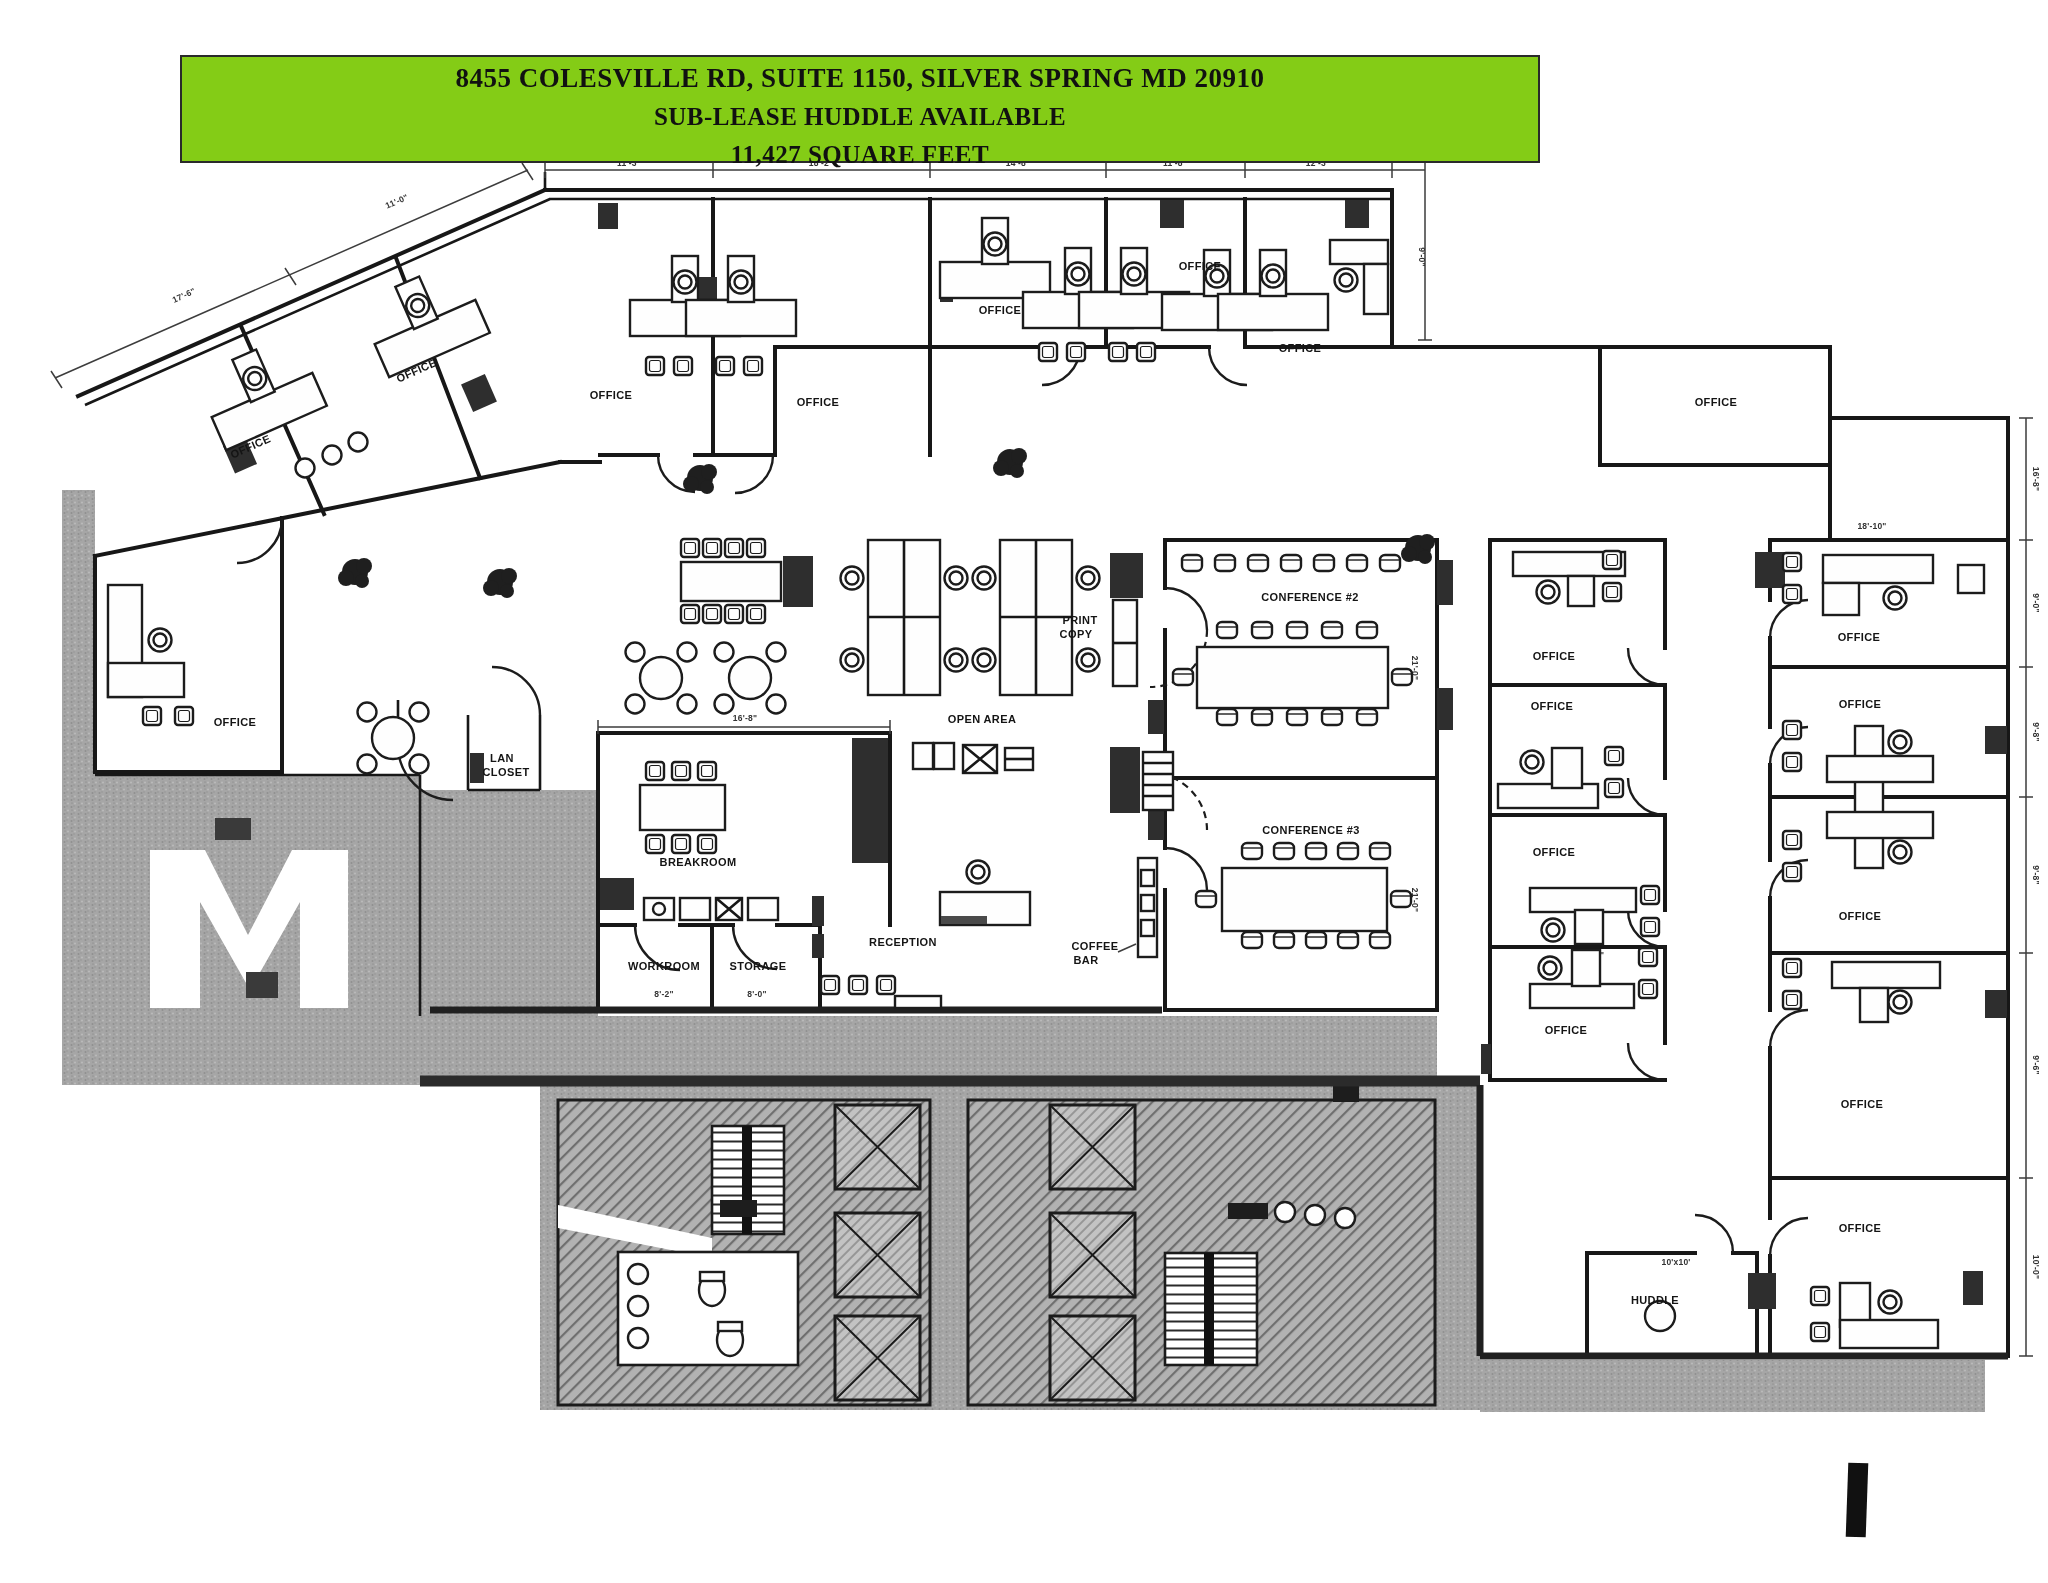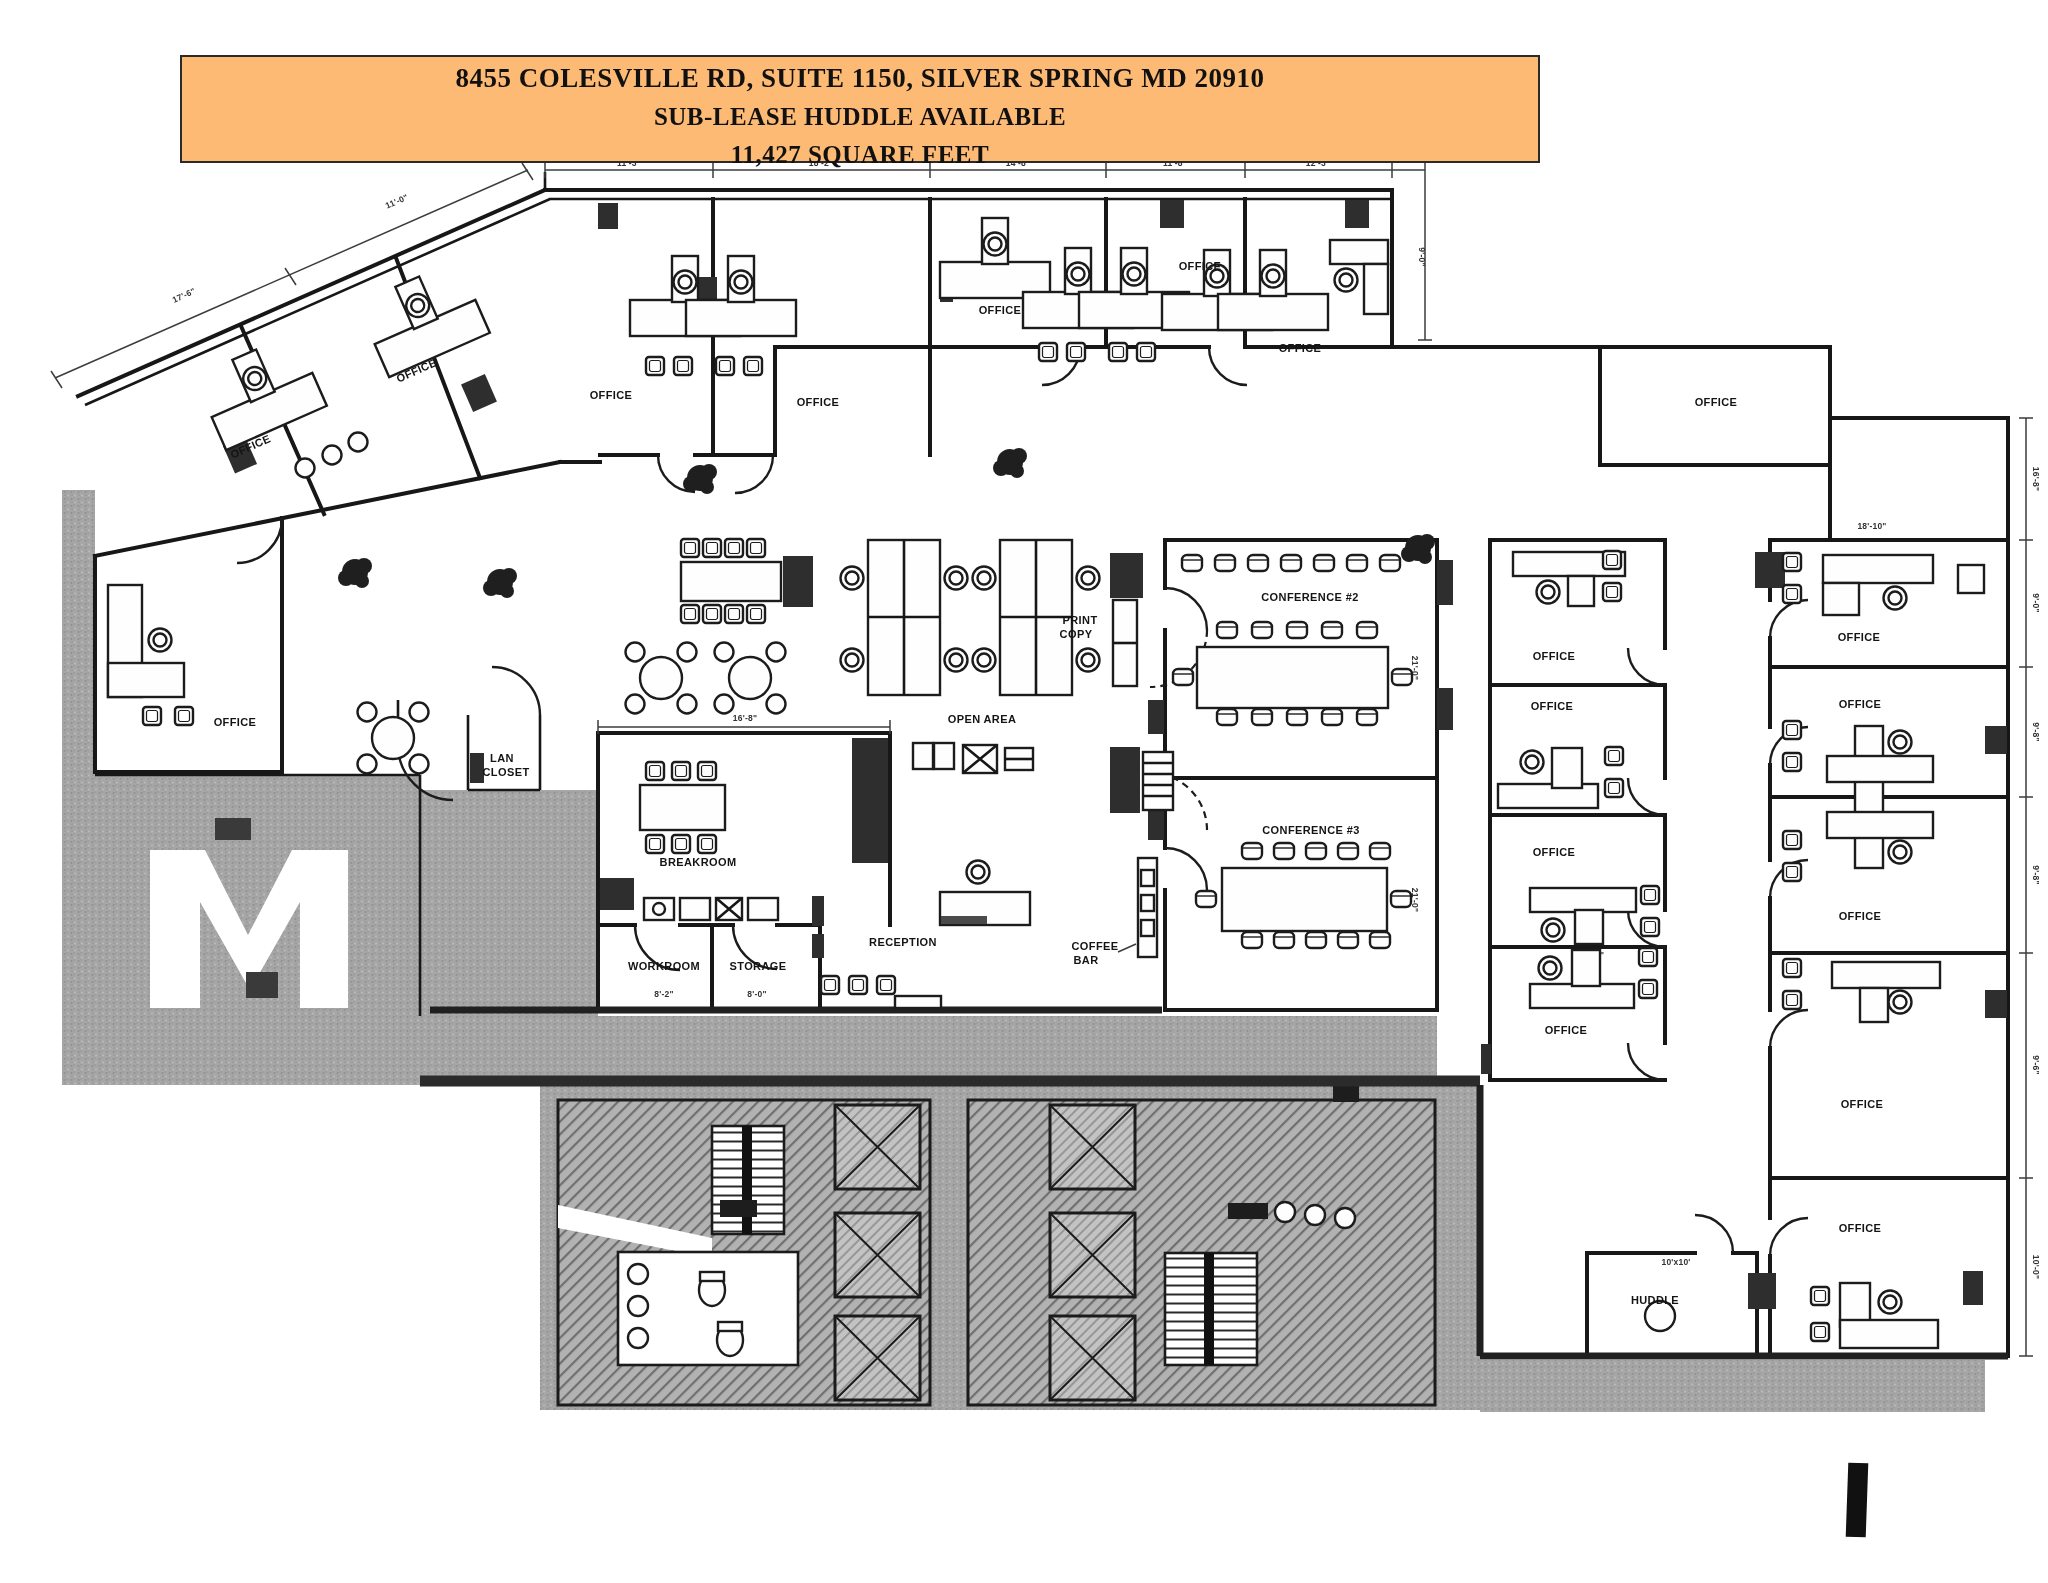--- a/index.html
+++ b/index.html
@@ -1,19 +1,19 @@
 <!DOCTYPE html>
 <html><head>
 <meta charset="utf-8">
 <style>
   html,body{margin:0;padding:0;background:#ffffff;}
   .page{position:relative;width:2048px;height:1583px;background:#ffffff;overflow:hidden;
         font-family:"Liberation Sans",sans-serif;}
   .titlebox{position:absolute;left:180px;top:55px;width:1356px;height:104px;
-            border:2px solid #2a2a2a;background:#fdba74;text-align:center;}
+            border:2px solid #2a2a2a;background:#84cc16;text-align:center;}
   .t1{margin-top:6px;font:bold 27px "Liberation Serif",serif;color:#111;letter-spacing:.5px;}
   .t2{margin-top:9px;font:bold 25px "Liberation Serif",serif;color:#111;letter-spacing:.5px;}
   .t3{margin-top:10px;font:bold 25px "Liberation Serif",serif;color:#111;letter-spacing:.5px;}
   svg{position:absolute;left:0;top:0;}
   .w{stroke:#171717;stroke-width:4;fill:none;stroke-linecap:square;}
   .w2{stroke:#171717;stroke-width:2.6;fill:none;}
   .w6{stroke:#202020;stroke-width:7;fill:none;}
   .hv{stroke:#2b2b2b;stroke-width:11;fill:none;}
   .furn{fill:#fefefe;stroke:#1c1c1c;stroke-width:2.4;}
   .dark{fill:#2e2e2e;stroke:none;}

